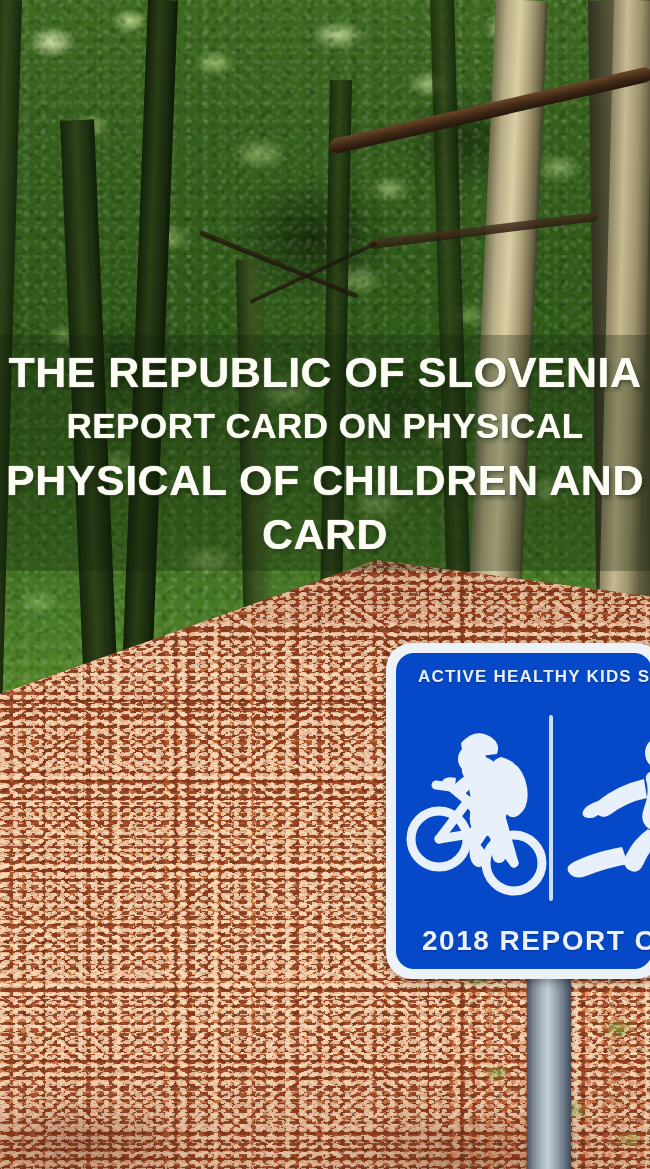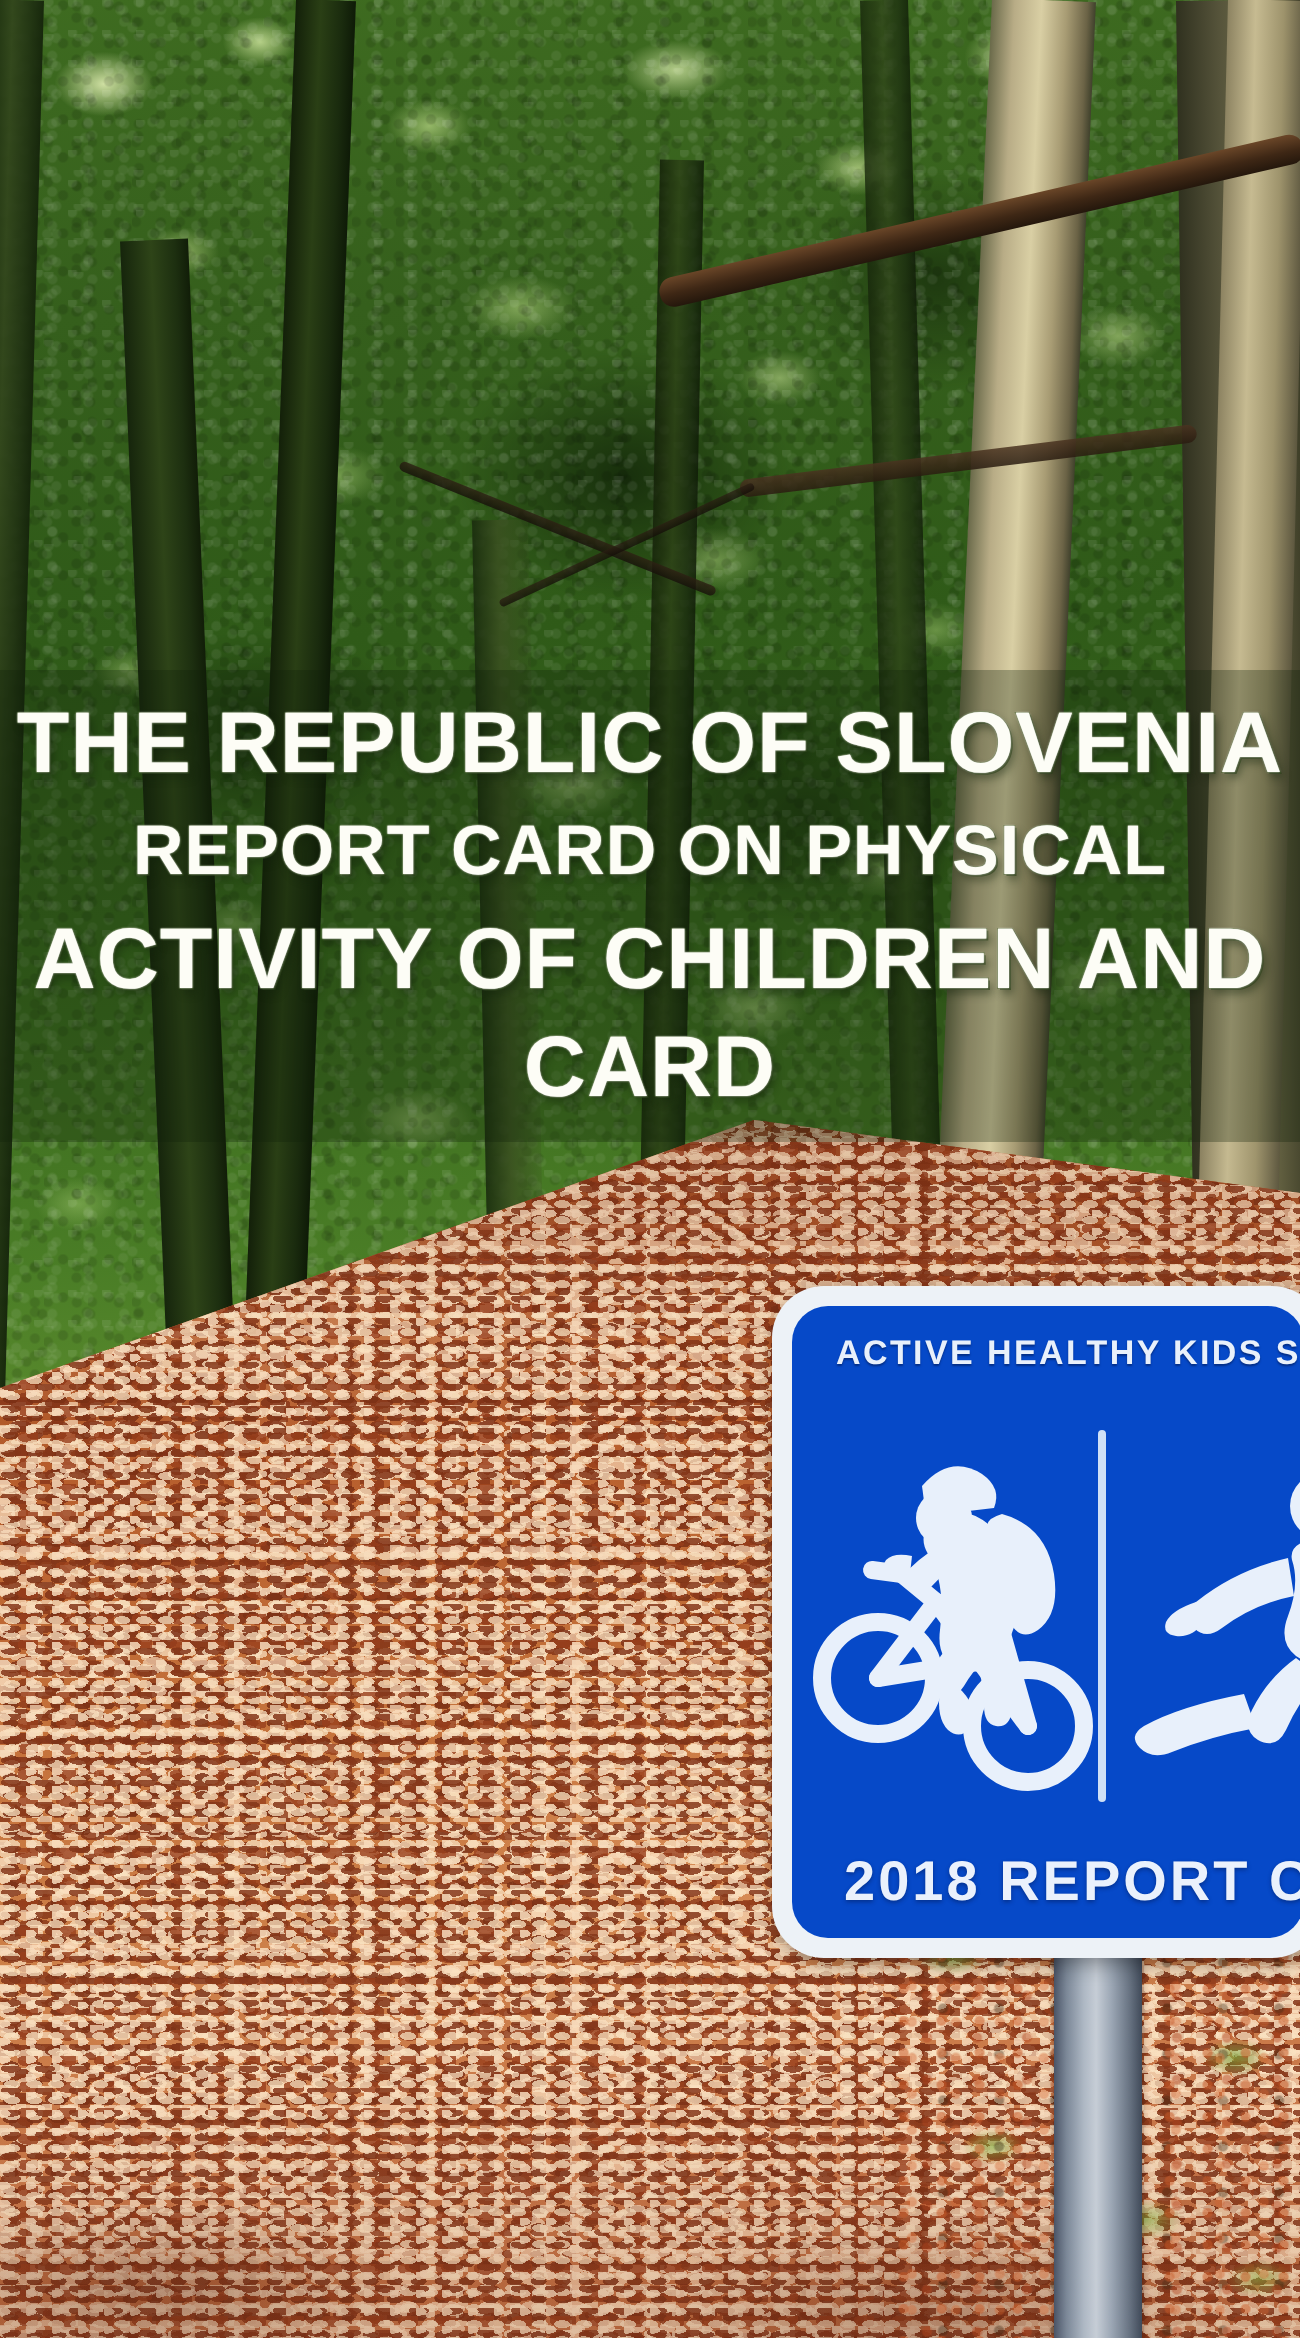--- a/index.html
+++ b/index.html
@@ -294,21 +294,21 @@
   <div class="ground"></div>
   <div class="ground-leaves"></div>
   <div class="ground-shade"></div>
   <div class="undergrowth"></div>
   <div class="undergrowth-spk"></div>
 
   <div class="title-band"></div>
   <div class="title-wrap">
     <div class="title-line tl-1">THE REPUBLIC OF SLOVENIA</div>
     <div class="title-line tl-2">REPORT CARD ON PHYSICAL</div>
-    <div class="title-line tl-3">ACTIVITY OF CHILDREN AND</div>
+    <div class="title-line tl-3">PHYSICAL OF CHILDREN AND</div>
     <div class="title-line tl-4">CARD</div>
   </div>
 
   <div class="sign-post"></div>
 
   <div class="sign">
     <div class="sign-inner">
 
       <div class="sign-title">ACTIVE HEALTHY KIDS SLOVE</div>
 

